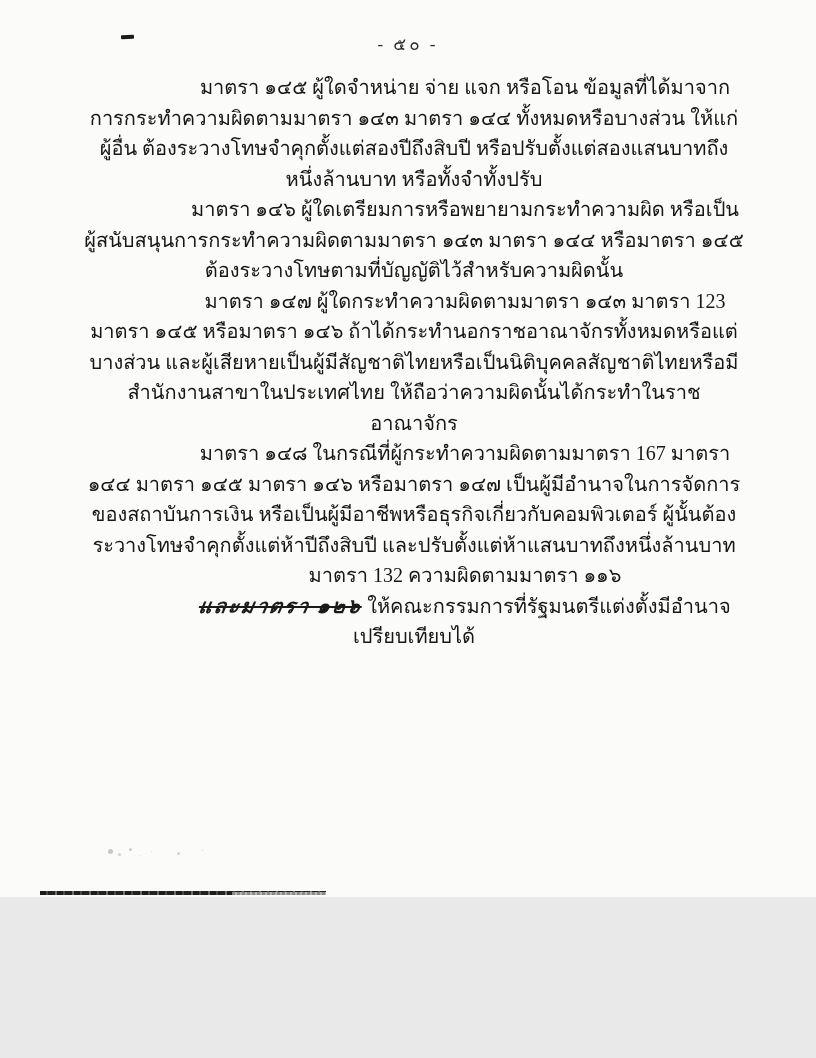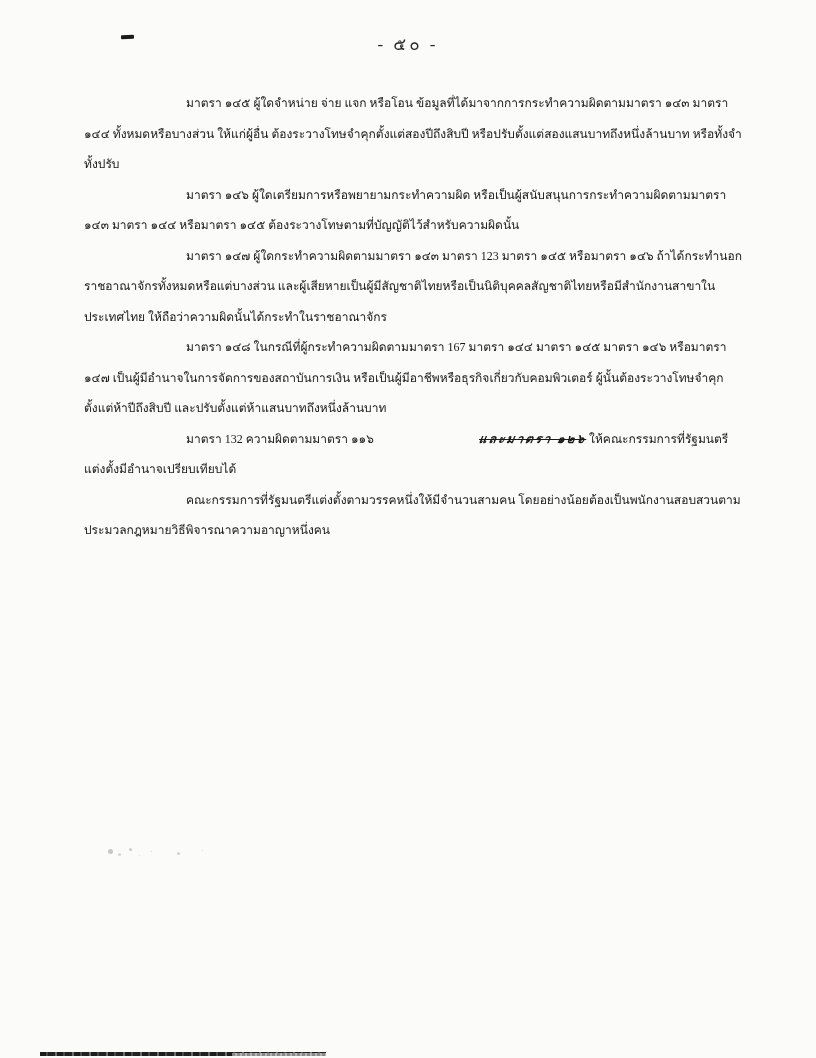--- a/index.html
+++ b/index.html
@@ -3,21 +3,21 @@
 <meta charset="utf-8">
 <style>
   html, body { margin: 0; padding: 0; }
   body {
     width: 816px; height: 1058px;
     background: #e9e9e9;
     font-family: "Liberation Serif", "DejaVu Serif", serif;
   }
   .page {
     position: relative;
-    width: 816px; height: 1058px;
+    width: 816px; height: 897px;
     background: #fbfbf9;
     color: #161616;
     overflow: hidden;
   }
   
   .top-dash {
     position: absolute; left: 121px; top: 35px;
     width: 13px; height: 4px;
     background: #1b1b1b;
     border-radius: 1px;
@@ -26,25 +26,25 @@
   .page-number {
     position: absolute; top: 30px; left: 0;
     width: 100%;
     text-align: center;
     font-size: 17px;
     letter-spacing: 3px;
     color: #2a2a2a;
   }
   .content {
     position: absolute;
-    left: 84px; top: 88px;
+    left: 84px; top: 72px;
     width: 660px;
-    font-size: 12px;
+    font-size: 20px;
     line-height: 30.5px;
-    text-align: left;
+    text-align: center;
   }
   .content p { margin: 0; }
   .content p.gap { margin-top: 0; }
   .content p.indent { text-indent: 102px; }
   .struck {
     display: inline-block;
     text-decoration: line-through;
     font-style: italic;
     font-weight: 600;
     letter-spacing: 2px;
@@ -100,21 +100,20 @@
     <p class="indent gap">มาตรา ๑๔๗  ผู้ใดกระทำความผิดตามมาตรา ๑๔๓ มาตรา 123 มาตรา ๑๔๕ หรือมาตรา ๑๔๖ ถ้าได้กระทำนอกราชอาณาจักรทั้งหมดหรือแต่บางส่วน และผู้เสียหายเป็นผู้มีสัญชาติไทยหรือเป็นนิติบุคคลสัญชาติไทยหรือมีสำนักงานสาขาในประเทศไทย ให้ถือว่าความผิดนั้นได้กระทำในราชอาณาจักร</p>
 
     <p class="indent gap">มาตรา ๑๔๘  ในกรณีที่ผู้กระทำความผิดตามมาตรา 167 มาตรา ๑๔๔ มาตรา ๑๔๕ มาตรา ๑๔๖ หรือมาตรา ๑๔๗ เป็นผู้มีอำนาจในการจัดการของสถาบันการเงิน หรือเป็นผู้มีอาชีพหรือธุรกิจเกี่ยวกับคอมพิวเตอร์ ผู้นั้นต้องระวางโทษจำคุกตั้งแต่ห้าปีถึงสิบปี และปรับตั้งแต่ห้าแสนบาทถึงหนึ่งล้านบาท</p>
 
     <p class="indent gap">
       <span>มาตรา 132  ความผิดตามมาตรา ๑๑๖ </span>
       <span class="struck">และมาตรา ๑๒๖</span>
       <span> ให้คณะกรรมการที่รัฐมนตรีแต่งตั้งมีอำนาจเปรียบเทียบได้</span>
     </p>
 
-    <p class="indent">คณะกรรมการที่รัฐมนตรีแต่งตั้งตามวรรคหนึ่งให้มีจำนวนสามคน โดยอย่างน้อยต้องเป็นพนักงานสอบสวนตามประมวลกฎหมายวิธีพิจารณาความอาญาหนึ่งคน</p>
 
 
 
   </div>
 
   <div class="smudge"></div>
 
   <div class="bottom-edge"></div>
   <div class="bottom-edge-tail"></div>
 

